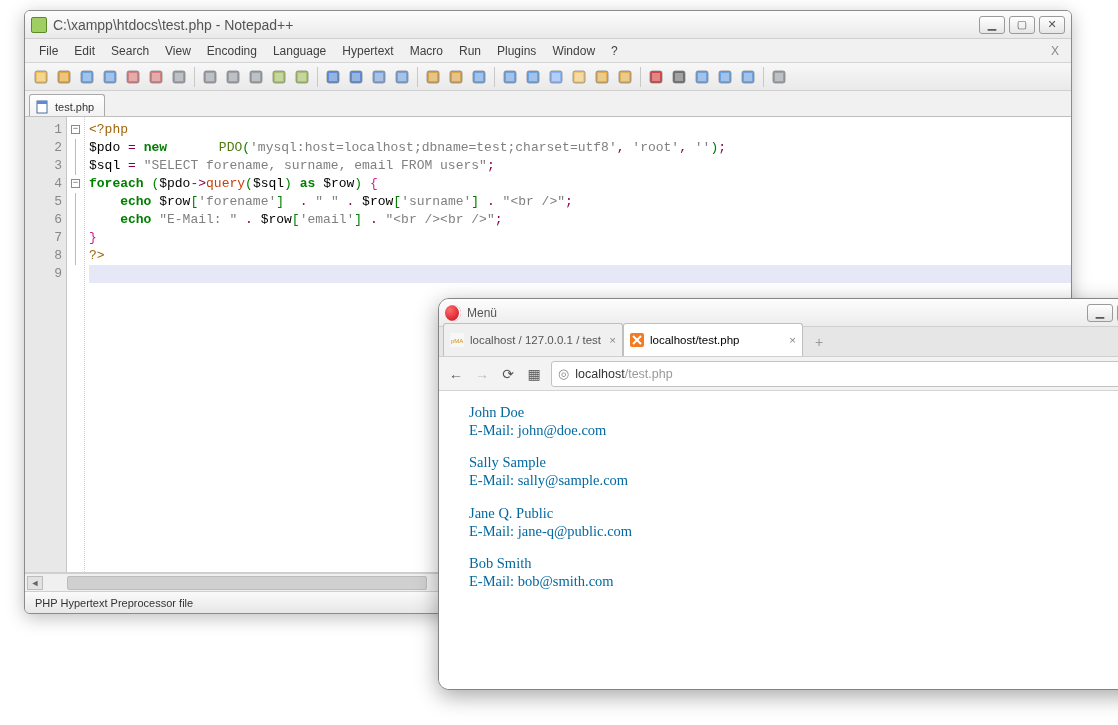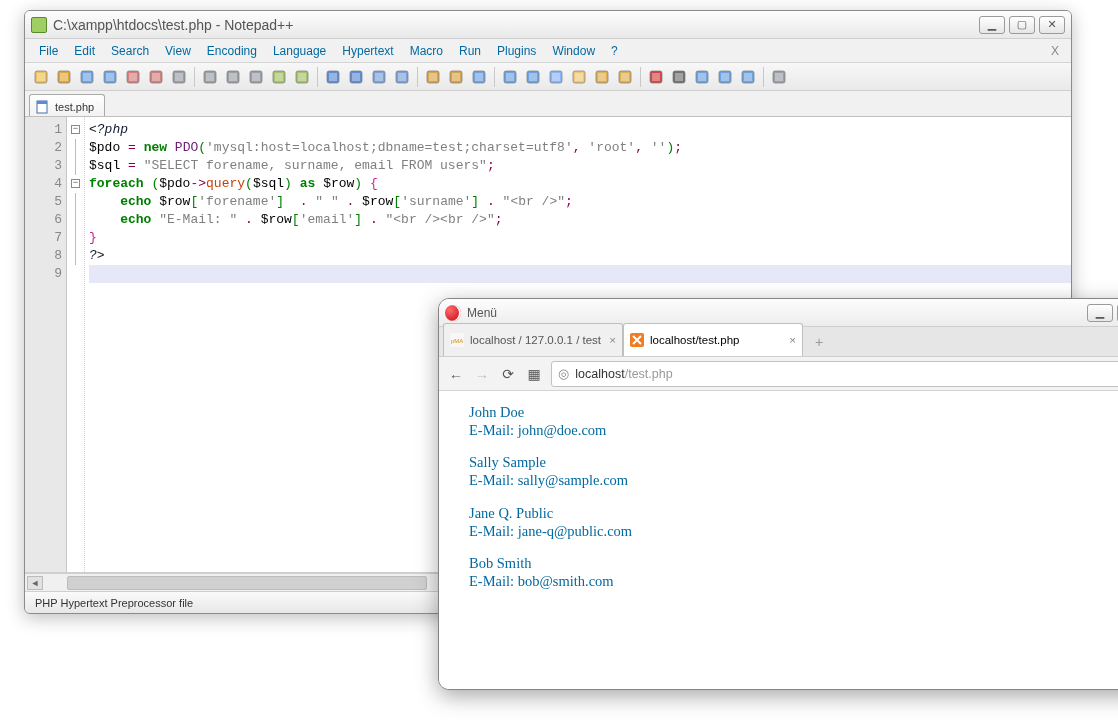--- a/index.html
+++ b/index.html
@@ -51,21 +51,21 @@
   }
   .menubar {
     height: 24px;
     display: flex; align-items: center;
     padding: 0 6px;
     background: #f1f1f1;
     border-bottom: 1px solid #d4d4d4;
   }
   .menubar span {
     padding: 3px 8px;
-    color: #0369a1;
+    color: #404040;
     cursor: pointer;
   }
   .menubar .closex { margin-left:auto; color:#888; padding:0 6px; cursor:pointer;}
   .toolbar {
     height: 28px;
     display: flex; align-items: center;
     gap: 3px;
     padding: 2px 6px;
     background: linear-gradient(#f7f7f7,#eaeaea);
     border-bottom: 1px solid #cfcfcf;
@@ -134,24 +134,24 @@
   .fold-line{
     width:1px;height:18px;background:#bcbcbc;margin:0 auto;
   }
   .code {
     flex:1;
     padding: 4px 0 0 4px;
     white-space: pre;
     overflow-x:auto;
   }
   .code .ln{height:18px;display:block;}
-  .tk-tag{color:#0f172a;font-style:italic;}
+  .tk-tag{color:#a16207;}
   .tk-var{color:#000;}
   .tk-kw{color:#008000;font-weight:bold;}
-  .tk-cls{color:#701a75;}
+  .tk-cls{color:#4d7c0f;margin-left:44px;}
   .tk-op{color:#8a0050;}
   .tk-str{color:#808080;}
   .tk-func{color:#c2410c;}
   .tk-punc{color:#8a0050;}
   .tk-br{color:#008000;}
   .tk-brace{color:#d02090;}
   .cursor-line{background:#e6e8f7;display:inline-block;width:100%;}
   .hscroll{
     height:18px;background:#f0f0f0;border-top:1px solid #cfcfcf;
     position:relative;

